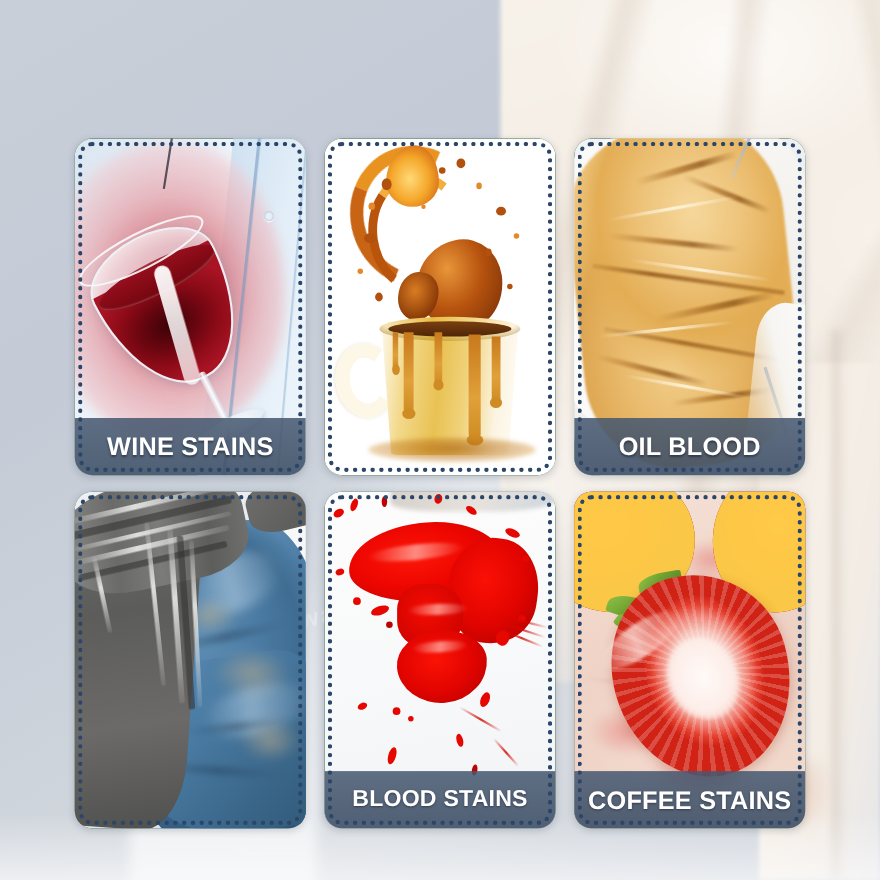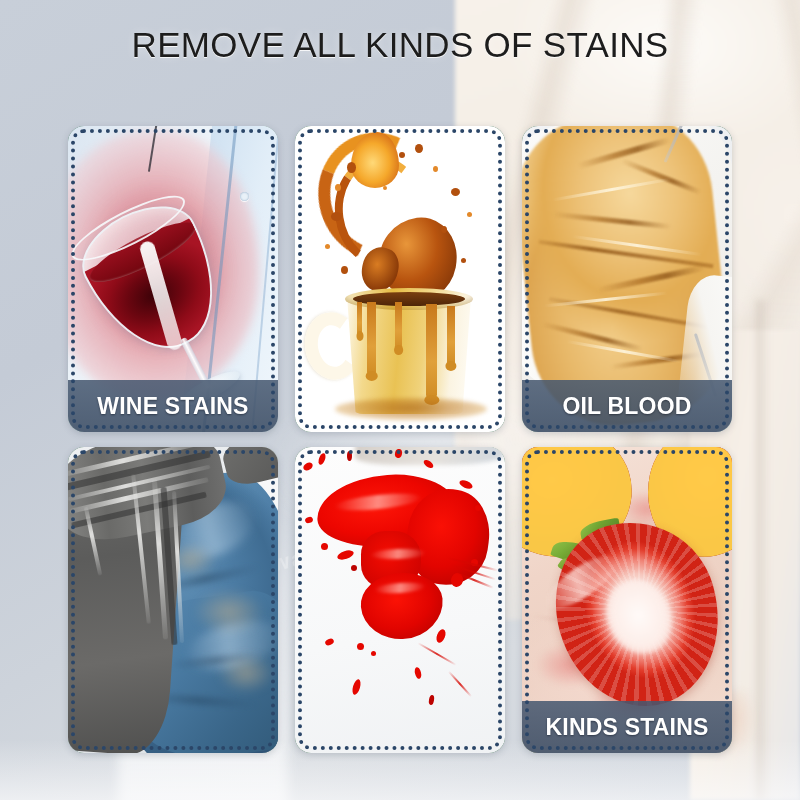--- a/index.html
+++ b/index.html
@@ -779,21 +779,20 @@
   <div class="bg-sleeve-edge"></div>
   <div class="bg-skin"></div>
   <div class="bg-swoosh"></div>
   <div class="bg-bottom"></div>
   <div class="bg-watermark wm-1">stain</div>
   <div class="bg-watermark wm-2">away</div>
   <div class="bg-watermark wm-3">clean</div>
 </div>
 
 <div class="header">
-  <div class="title-sub">REMOVE ALL KINDS OF STAINS</div>
 </div>
 
 <div class="grid">
 
   <div class="card">
     <div class="card-photo">
       <div class="wine-shirt"></div>
       <div class="wine-shirt-right"></div>
       <div class="wine-stain-big"></div>
       <div class="wine-stain-deep"></div>
@@ -937,20 +936,23 @@
       <div class="splat" style="left:142px; top:182px; width:8px;  height:14px; transform:rotate(22deg);"></div>
       <div class="splat" style="left:58px;  top:232px; width:7px;  height:16px; transform:rotate(16deg);"></div>
       <div class="splat" style="left:120px; top:220px; width:6px;  height:12px; transform:rotate(-14deg);"></div>
       <div class="splat dark" style="left:134px; top:248px; width:5px; height:10px; transform:rotate(10deg);"></div>
       <div class="streak" style="left:150px; top:116px; width:54px; transform:rotate(14deg);"></div>
       <div class="streak" style="left:154px; top:124px; width:48px; transform:rotate(18deg);"></div>
       <div class="streak" style="left:158px; top:132px; width:42px; transform:rotate(22deg);"></div>
       <div class="streak" style="left:120px; top:206px; width:44px; transform:rotate(30deg);"></div>
       <div class="streak" style="left:148px; top:236px; width:34px; transform:rotate(48deg);"></div>
     </div>
+    <div class="card-label">
+      <span class="card-label-text sm">BLOOD STAINS</span>
+    </div>
   </div>
 
   <div class="card">
     <div class="card-photo">
       <div class="fruit-bg"></div>
       <div class="fruit-stain" style="left:14px;  top:196px; width:70px; height:44px;"></div>
       <div class="fruit-stain" style="left:70px;  top:236px; width:86px; height:40px;"></div>
       <div class="fruit-stain" style="left:132px; top:182px; width:62px; height:48px;"></div>
       <div class="fruit-stain" style="left:96px;  top:44px;  width:58px; height:36px;"></div>
       <div class="fruit-crease" style="left:20px;  top:118px; width:150px; height:5px; transform:rotate(-22deg);"></div>
@@ -966,17 +968,17 @@
       <div class="leaf" style="left:30px;  top:96px;  width:48px; height:20px; transform:rotate(18deg);"></div>
       <div class="leaf" style="left:36px;  top:116px; width:42px; height:17px; transform:rotate(36deg);"></div>
       <div class="leaf" style="left:58px;  top:74px;  width:40px; height:16px; transform:rotate(-10deg);"></div>
       <div class="berry-half">
         <div class="berry-half-rays"></div>
         <div class="berry-half-core"></div>
       </div>
       <div class="berry-gloss"></div>
     </div>
     <div class="card-label">
-      <span class="card-label-text">KINDS STAINS</span>
+      <span class="card-label-text">COFFEE STAINS</span>
     </div>
   </div>
 
 </div>
 
 </body></html>

